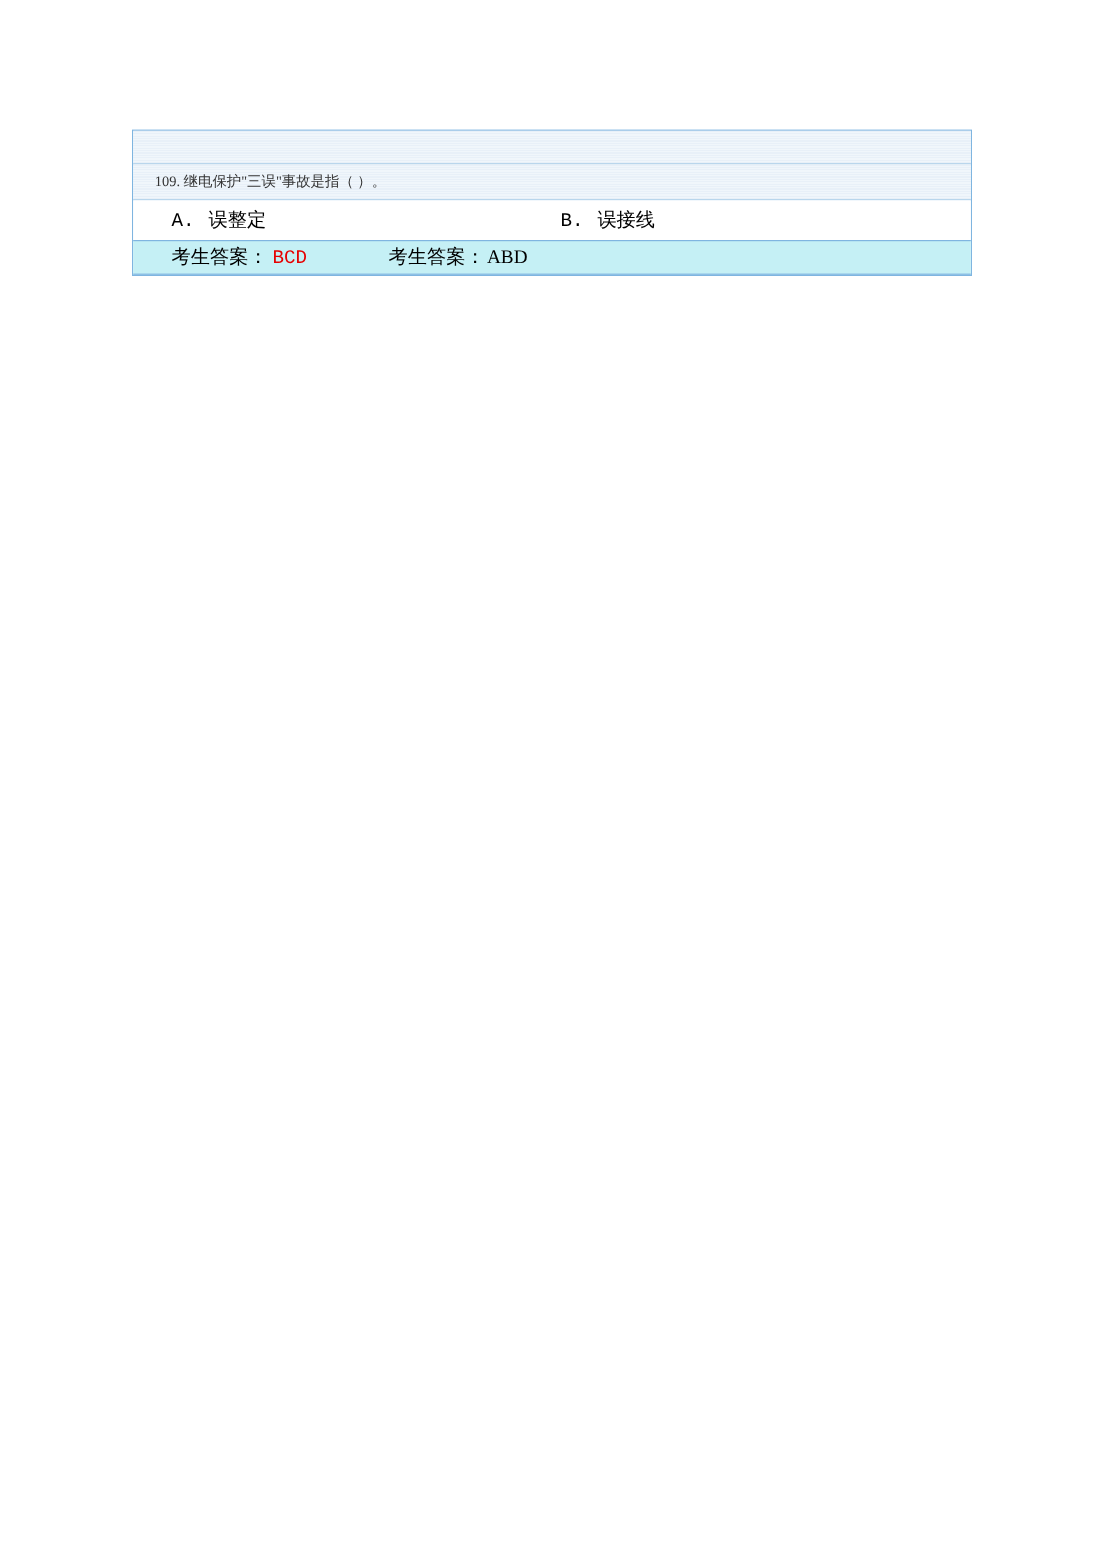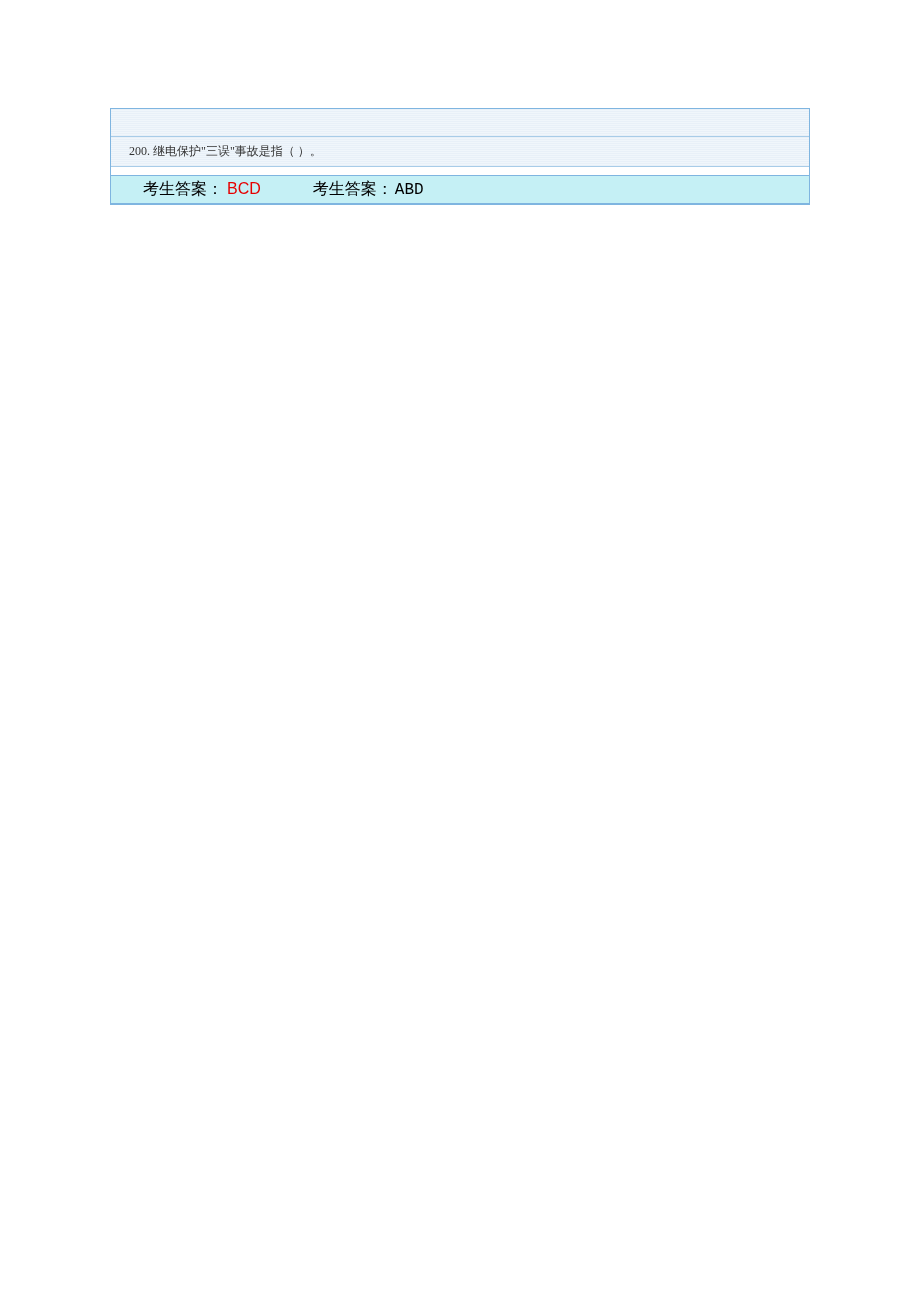--- a/index.html
+++ b/index.html
@@ -67,42 +67,50 @@
       font-size: 16px;
       color: #000;
       display: flex;
       align-items: baseline;
     }
     .answer-label {
       font-family: Liberation Serif, serif;
     }
     .user-answer {
       color: #e60000;
-      font-family: Liberation Sans, sans-serif;
+      font-family: Liberation Mono, monospace;
       font-weight: normal;
       margin-left: 4px;
-      margin-right: 52px;
+      margin-right: 68px;
     }
     .standard-answer {
-      font-family: Liberation Mono, monospace;
+      font-family: Liberation Serif, serif;
       margin-left: 2px;
     }
   </style>
 </head>
 <body>
 
 <div class="question-container">
   <div class="header-spacer"></div>
 
   <div class="question-row">
-    <span>200.</span>
+    <span>109.</span>
     <span>继电保护"三误"事故是指（ ）。</span>
   </div>
 
   <div class="options-row">
+    <div class="option">
+      <span class="option-letter">A.</span>
+      <span>误整定</span>
+    </div>
+    <div class="option">
+      <span class="option-letter">B.</span>
+      <span>误接线</span>
+    </div>
   </div>
 
   <div class="answer-row">
     <span class="answer-label">考生答案：</span>
     <span class="user-answer">BCD</span>
     <span class="answer-label">考生答案：</span>
     <span class="standard-answer">ABD</span>
   </div>
 </div>
 

